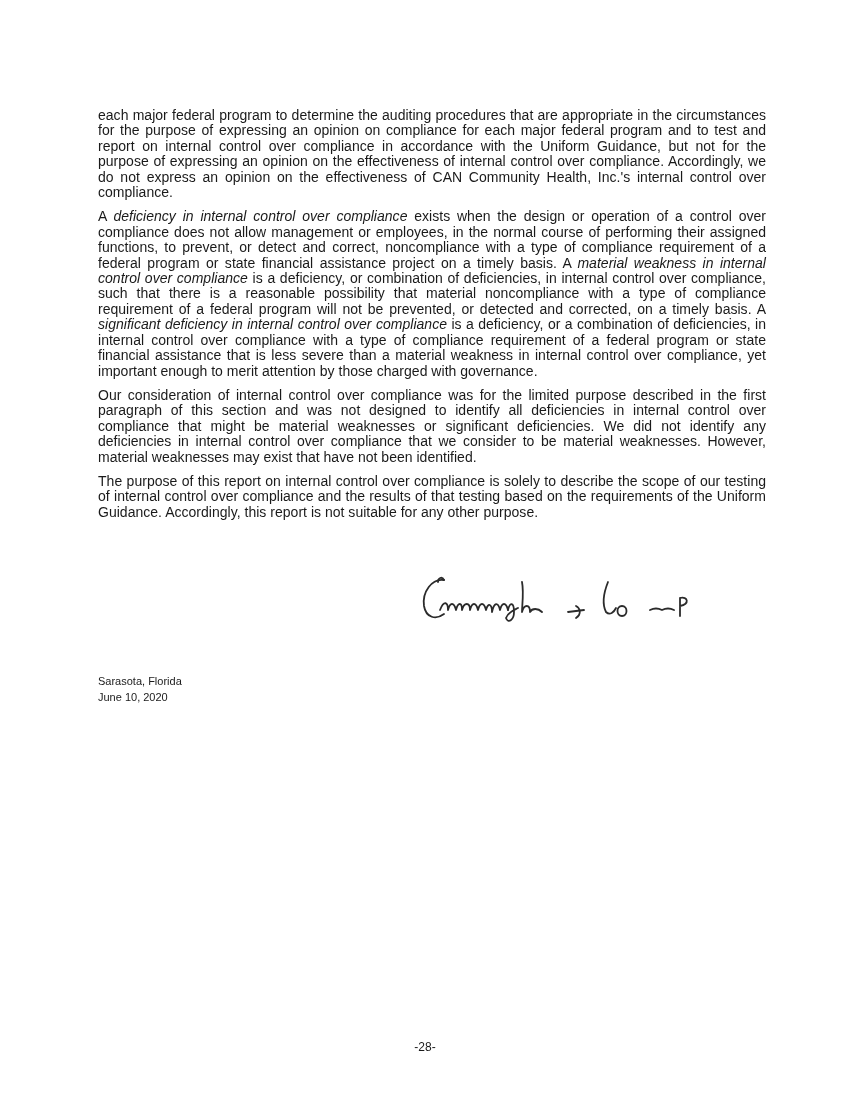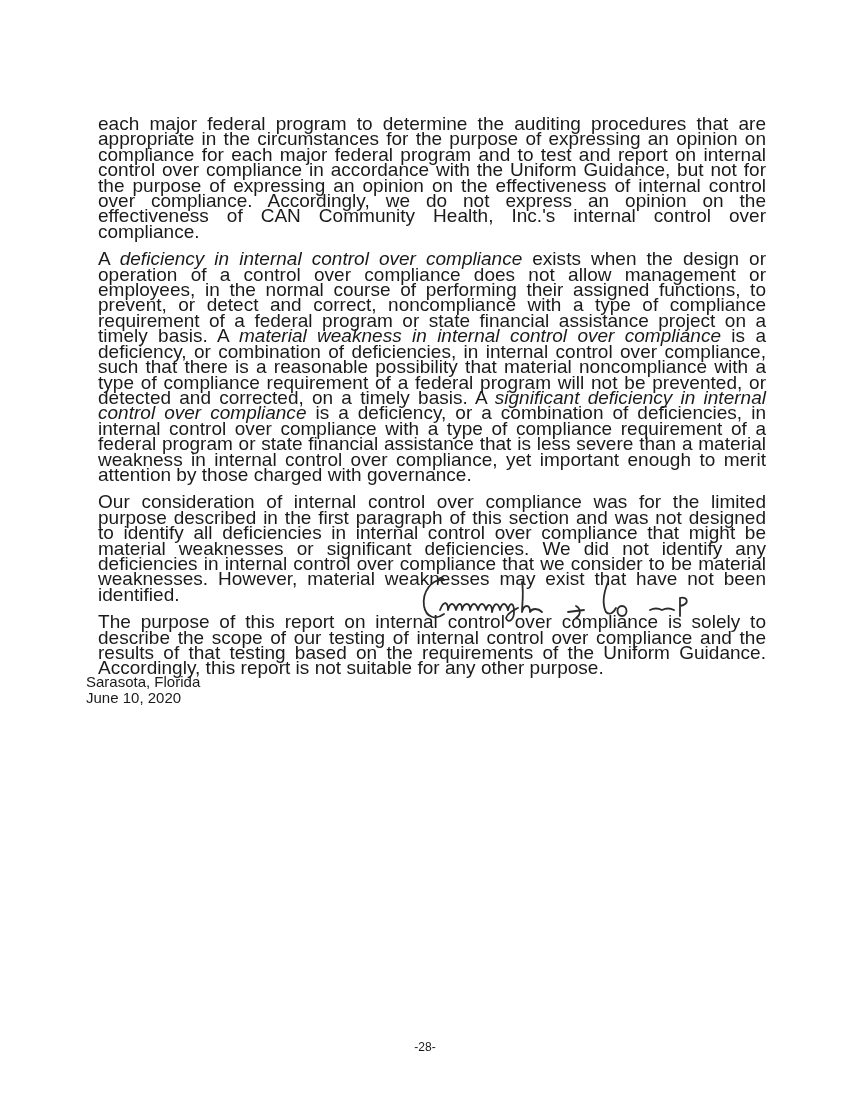--- a/index.html
+++ b/index.html
@@ -15,44 +15,44 @@
       font-family: "Liberation Sans", sans-serif;
       color: #1a1a1a;
     }
     .page {
       position: absolute;
       left: 98px;
       top: 104px;
       width: 668px;
     }
     .para {
-      font-size: 19px;
+      font-size: 14px;
       line-height: 15.4px;
       text-align: justify;
-      margin: 12px 0 9px 0;
+      margin: 4px 0 9px 0;
       letter-spacing: 0.02px;
     }
     .para em {
     }
     .signature {
       position: absolute;
       left: 418px;
       top: 572px;
       width: 330px;
       height: 56px;
     }
     .signature svg {
       width: 100%;
       height: 100%;
     }
     .location {
       position: absolute;
-      left: 86px;
+      left: 98px;
       top: 674px;
-      font-size: 15px;
+      font-size: 11px;
       line-height: 15.5px;
     }
     .page-number {
       position: absolute;
       left: 0;
       width: 850px;
       top: 1040px;
       text-align: center;
       font-size: 12px;
     }

